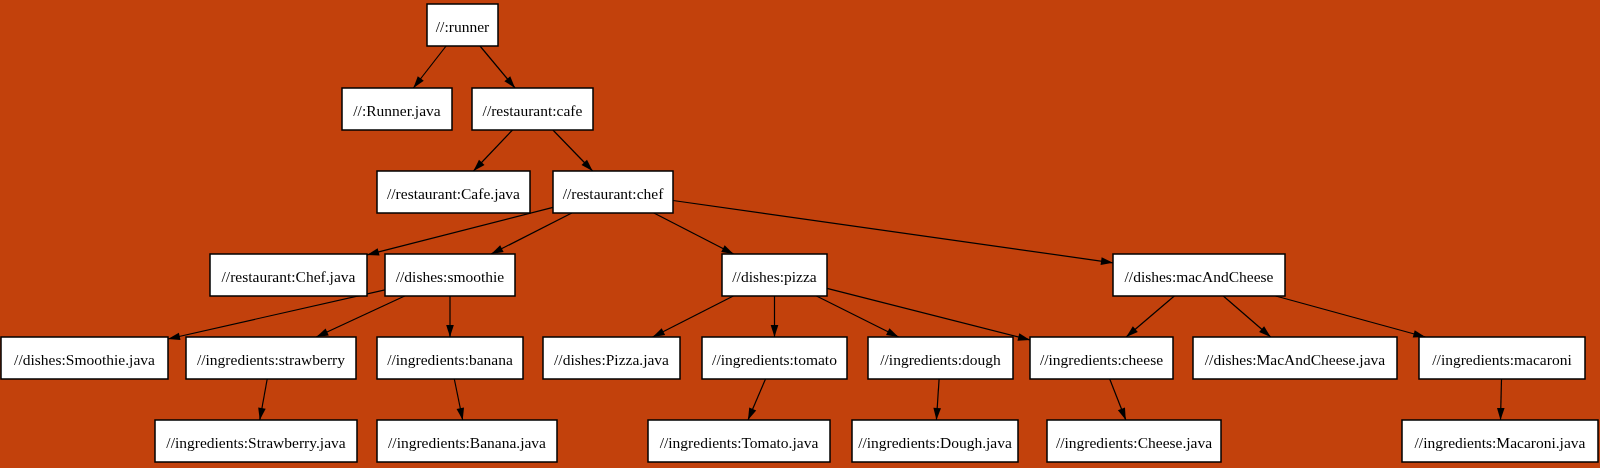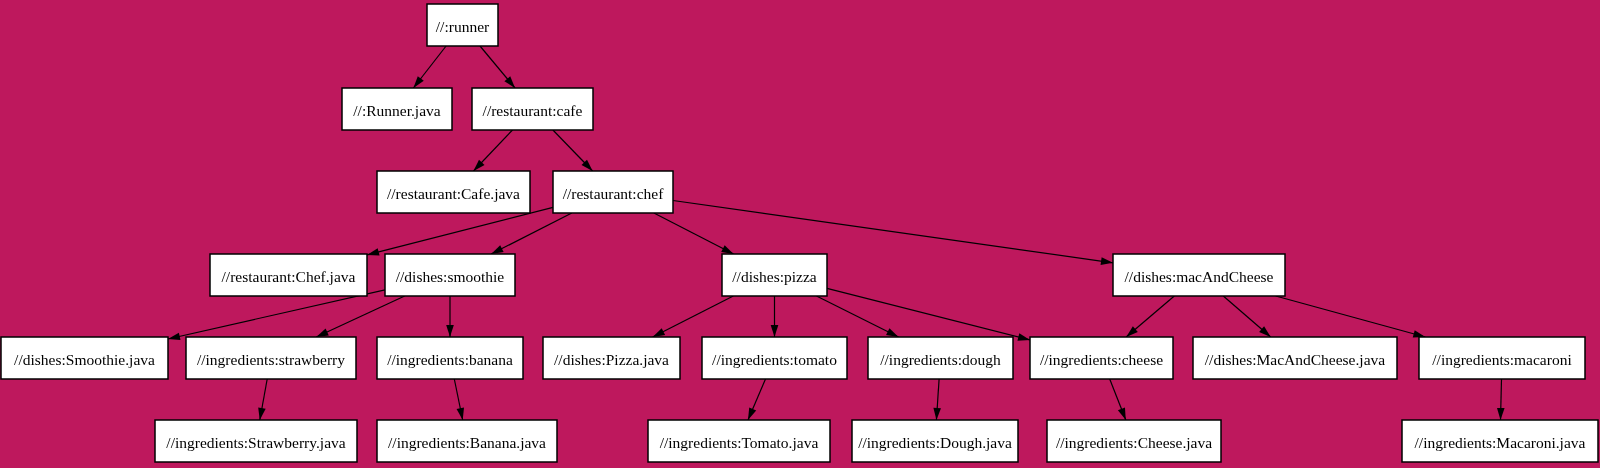--- a/index.html
+++ b/index.html
@@ -4,21 +4,21 @@
 <style>
   html, body {
     margin: 0;
     padding: 0;
     background: #ffffff;
   }
   .canvas {
     position: relative;
     width: 1600px;
     height: 468px;
-    background: #be185d;
+    background: #c2410c;
     overflow: hidden;
     font-family: "Liberation Serif", "DejaVu Serif", serif;
   }
   svg { display: block; }
   .graph-node-rect {
     fill: #ffffff;
     stroke: #000000;
     stroke-width: 1.5;
   }
   .graph-node-text {

